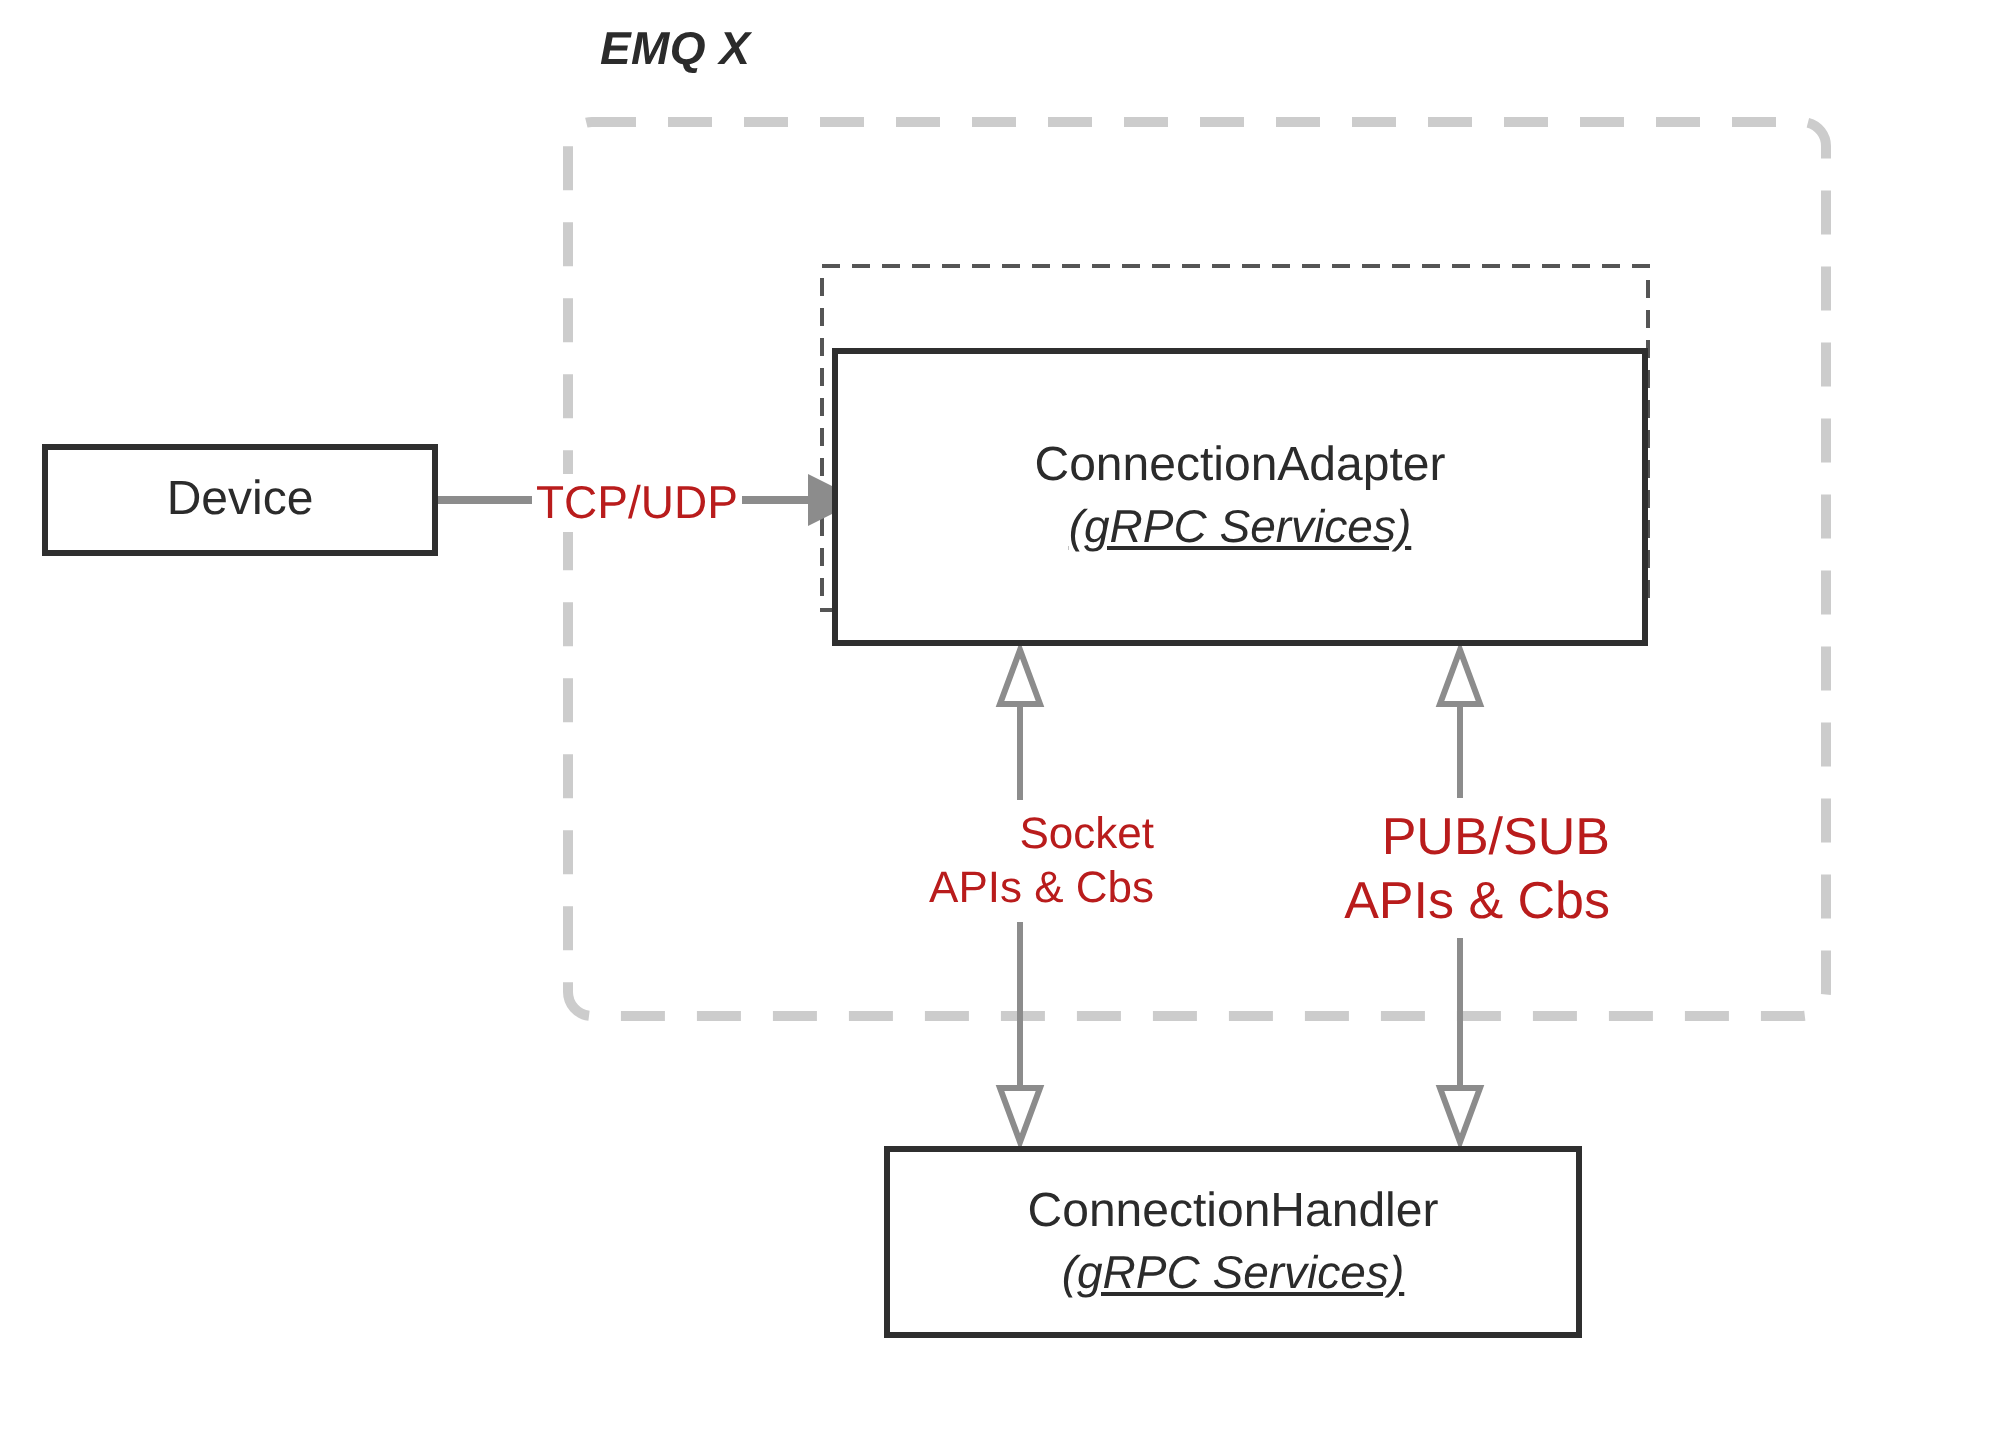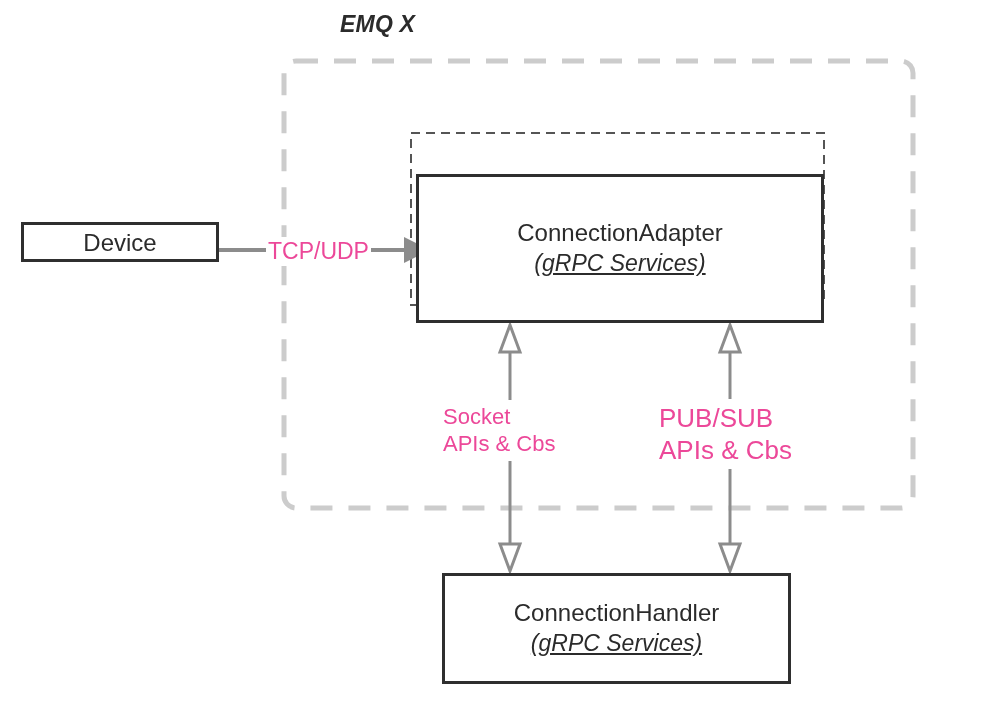--- a/index.html
+++ b/index.html
@@ -25,21 +25,20 @@
   }
 
   
   .group-label {
     position: absolute;
     font-weight: bold;
     font-style: italic;
     color: #2b2b2b;
     white-space: nowrap;
     letter-spacing: 0.2px;
-    margin-left: 40px;
   }
   #label-emqx {
     left: 300px;
     top: 11px;
     font-size: 23px;
   }
   #label-exproto {
     left: 419px;
     top: 98px;
     font-size: 23px;
@@ -66,43 +65,42 @@
     font-size: 23px;
     font-style: italic;
     line-height: 1.28;
     white-space: nowrap;
     text-decoration: underline;
   }
   #node-device {
     left: 21px;
     top: 222px;
     width: 198px;
-    height: 40px;
-    justify-content: flex-end;
+    height: 56px;
   }
   #node-device .node-title { font-size: 24px; }
   #node-connection-adapter {
     left: 416px;
     top: 174px;
     width: 408px;
     height: 149px;
   }
   #node-connection-handler {
     left: 442px;
     top: 573px;
     width: 349px;
-    height: 111px;
+    height: 96px;
   }
 
   
   .edge-label {
     position: absolute;
-    color: #ec4899;
+    color: #b91c1c;
     background: #ffffff;
-    text-align: left;
+    text-align: right;
     white-space: nowrap;
     line-height: 1.24;
   }
   #edge-label-tcpudp {
     left: 266px;
     top: 237px;
     font-size: 23px;
     padding: 0 2px;
   }
   #edge-label-socket {

